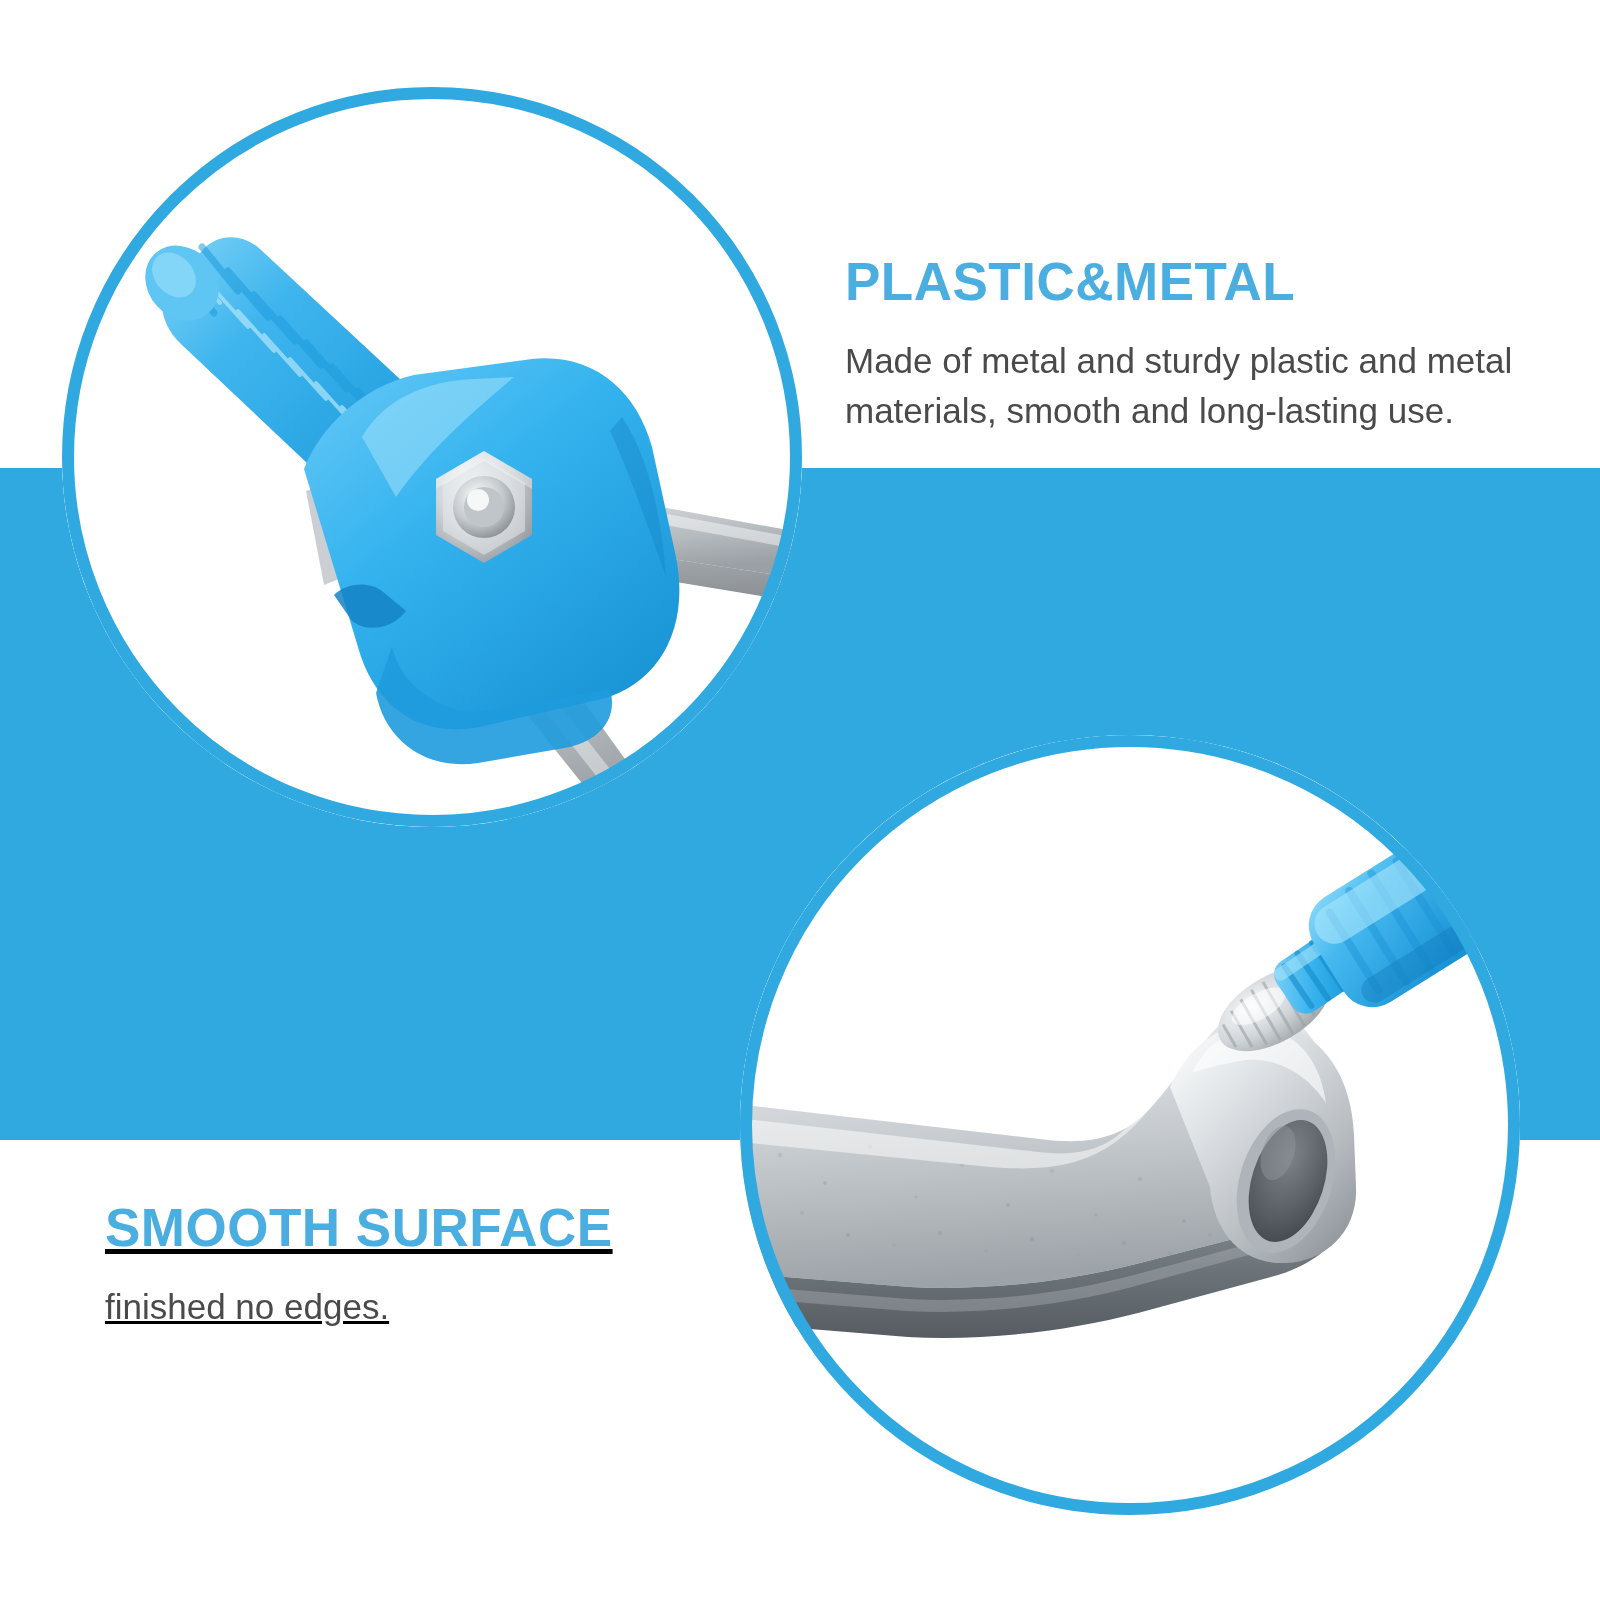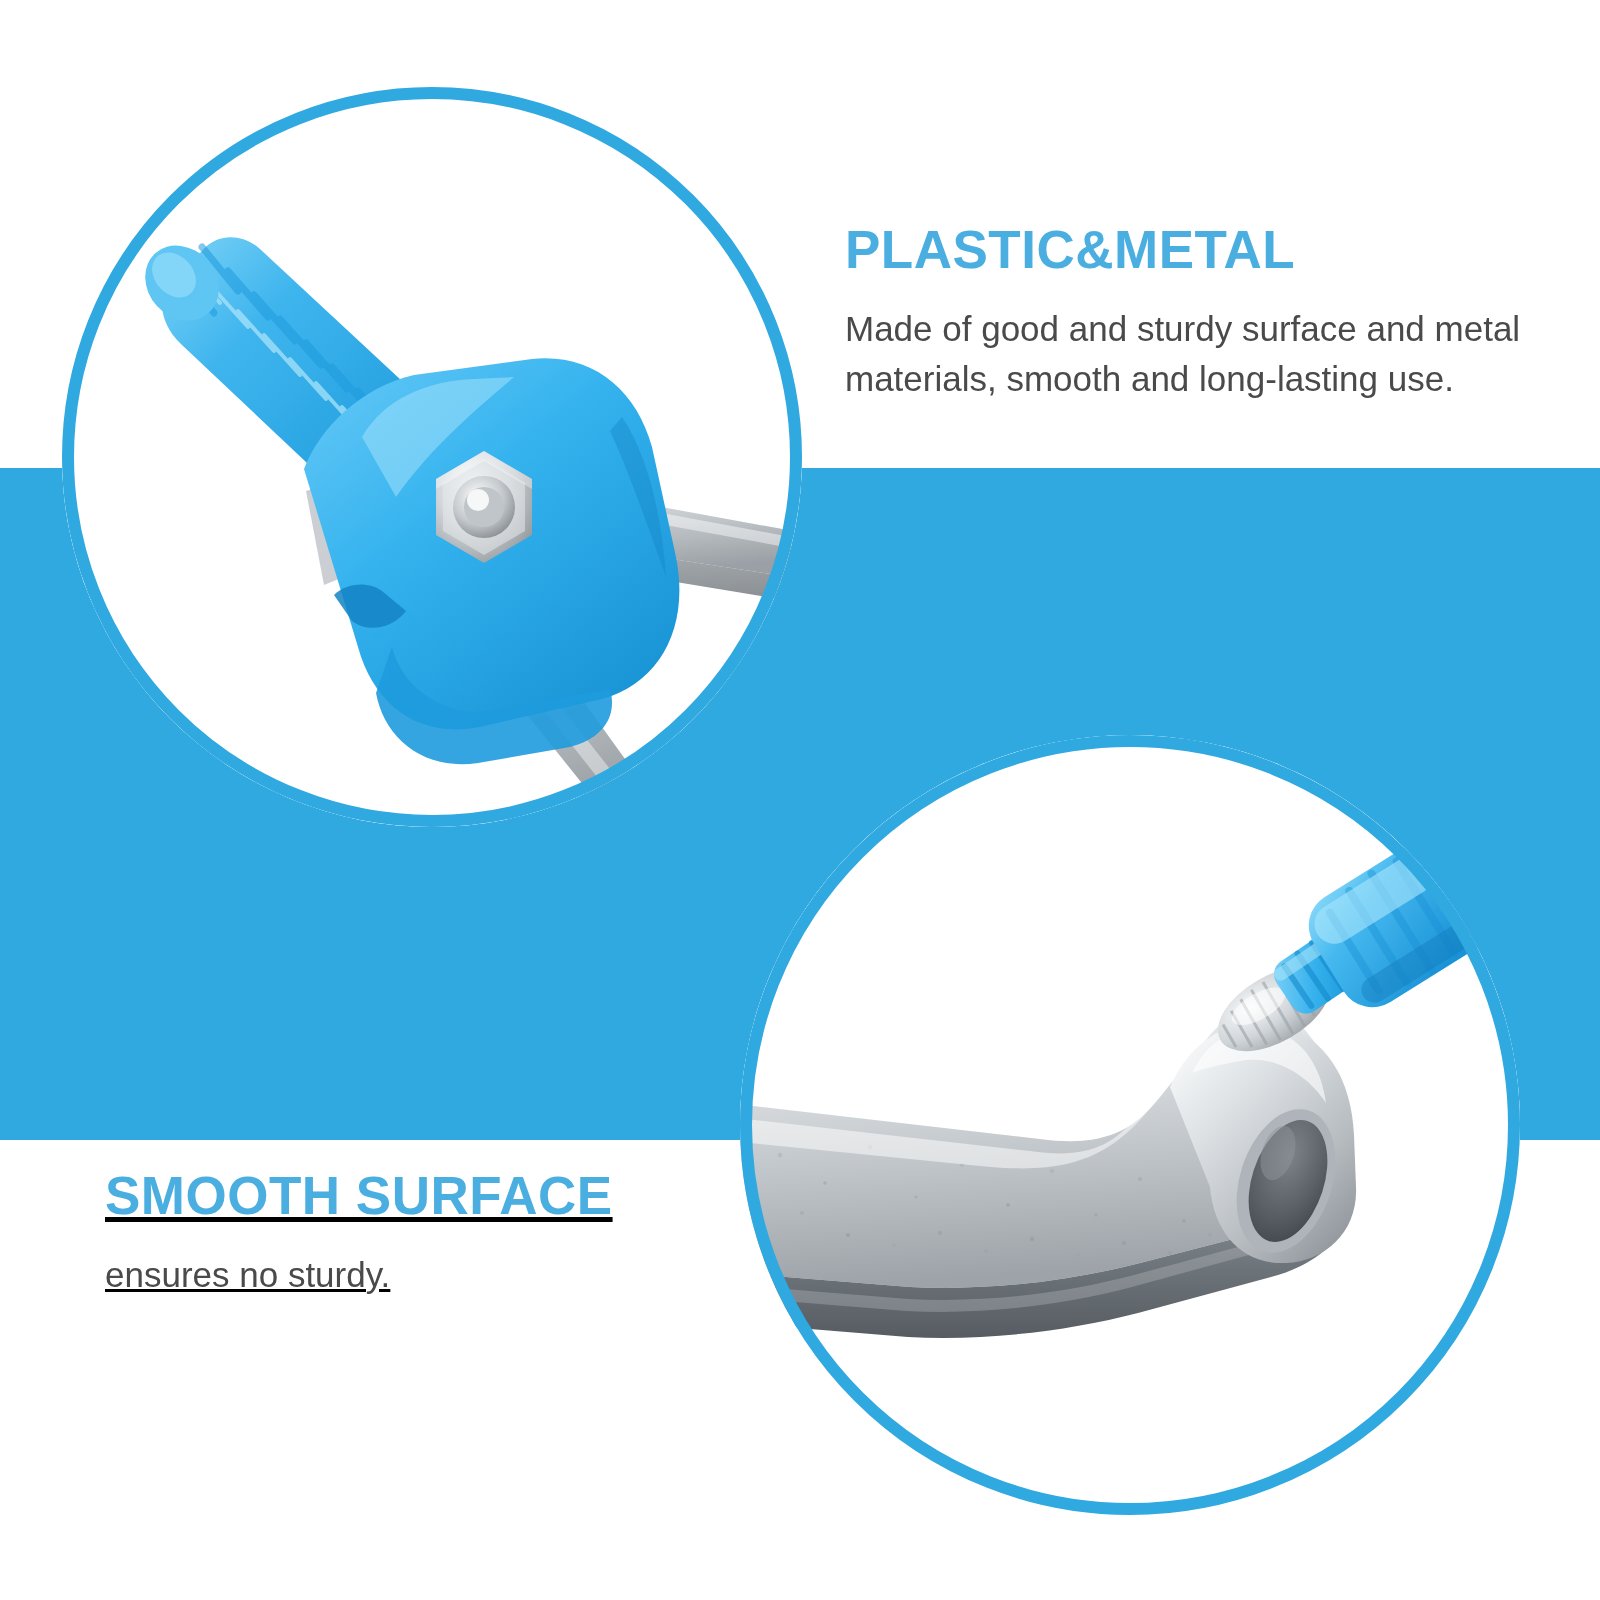--- a/index.html
+++ b/index.html
@@ -45,21 +45,21 @@
 
   
   #circle-2       { left:740px; top:735px; width:780px; height:780px; }
   #circle-2-ring  { left:740px; top:735px; width:780px; height:780px; }
 
   
   .photo { position:absolute; inset:0; }
   .photo svg { width:100%; height:100%; display:block; }
 
   
-  .feature-block { position:absolute; z-index:6; }
+  .feature-block { position:absolute; z-index:6;margin-top:32px; }
   #feature-1 { left:845px; top:222px; width:690px; }
   #feature-2 { left:105px; top:1168px; width:700px;text-decoration:underline; }
 
   .feature-title {
     font-size:53px;
     font-weight:bold;
     letter-spacing:0.5px;
     color:#4BAEE0;
     line-height:1.05;
     white-space:nowrap;
@@ -349,25 +349,25 @@
           <rect x="-70" y="30" width="140" height="26" rx="13" fill="#1279B9" opacity="0.4"></rect>
         </g>
       </svg>
     </div>
   </div>
   <div id="circle-2-ring" class="circle-ring"></div>
 
   <div id="feature-1" class="feature-block">
     <div class="feature-title">PLASTIC&amp;METAL</div>
     <div class="feature-desc">
-      <span>Made of good and sturdy surface and metal</span>
+      <span>Made of metal and sturdy plastic and metal</span>
       <span>materials, smooth and long-lasting use.</span>
     </div>
   </div>
 
   <div id="feature-2" class="feature-block">
     <div class="feature-title">SMOOTH SURFACE</div>
     <div class="feature-desc">
-      <span>ensures no sturdy.</span>
+      <span>finished no edges.</span>
     </div>
   </div>
 
 </div>
 
 </body></html>

